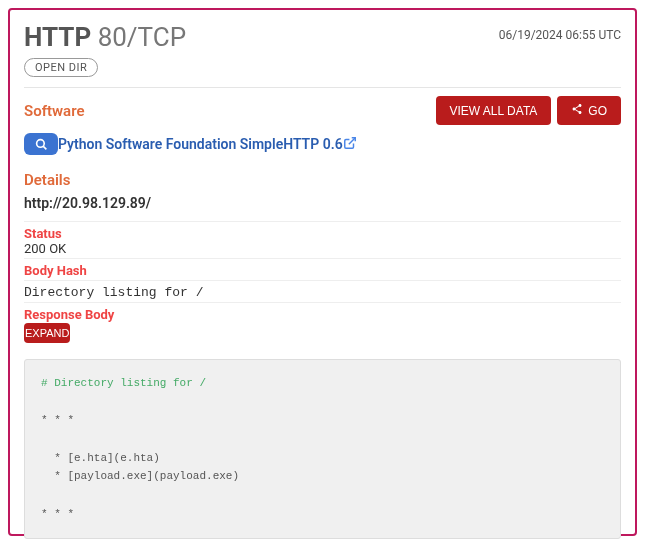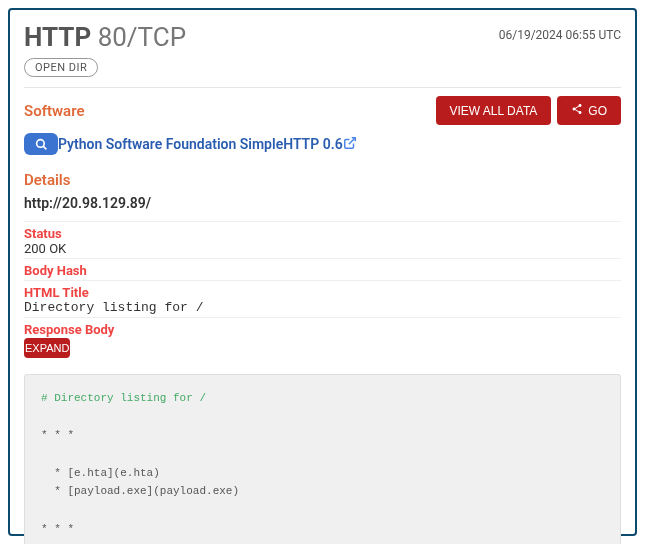--- a/index.html
+++ b/index.html
@@ -2,21 +2,21 @@
 <html><head>
 <meta charset="utf-8">
 <style>
   * { box-sizing: border-box; margin: 0; padding: 0; }
   body {
     font-family: -apple-system, BlinkMacSystemFont, "Segoe UI", Roboto, Helvetica, Arial, sans-serif;
     background: #fff;
     padding: 8px;
   }
   .panel {
-    border: 2px solid #0c4a6e;
+    border: 2px solid #be185d;
     border-radius: 4px;
     padding: 12px 14px 14px 14px;
     width: 629px;
     height: 528px;
   }
   .header {
     display: flex;
     justify-content: space-between;
     align-items: flex-start;
   }
@@ -206,21 +206,20 @@
     <div class="field-row">
       <div class="field-label">Status</div>
       <div class="field-value plain">200 OK</div>
     </div>
 
     <div class="field-row">
       <div class="field-label">Body Hash</div>
     </div>
 
     <div class="field-row">
-      <div class="field-label">HTML Title</div>
       <div class="field-value">Directory listing for /</div>
     </div>
 
     <div class="field-row">
       <div class="field-label">Response Body</div>
       <button class="btn btn-small">
         <span>EXPAND</span>
       </button>
     </div>
 

